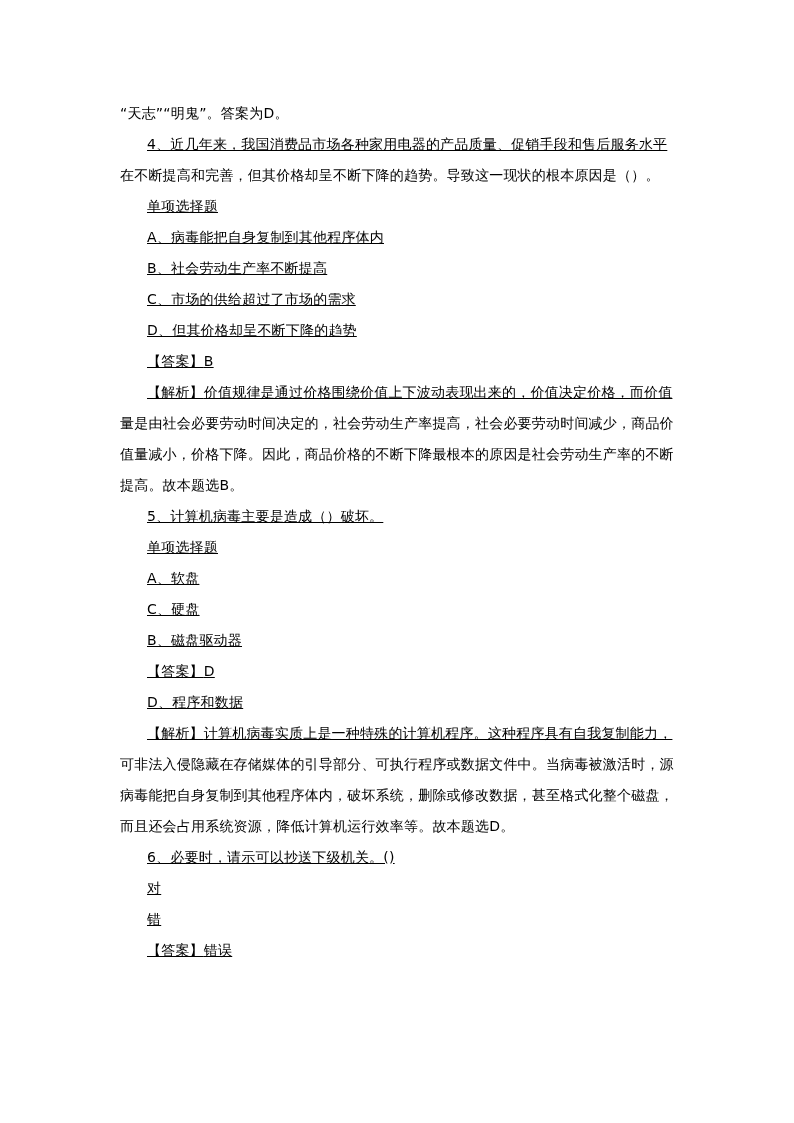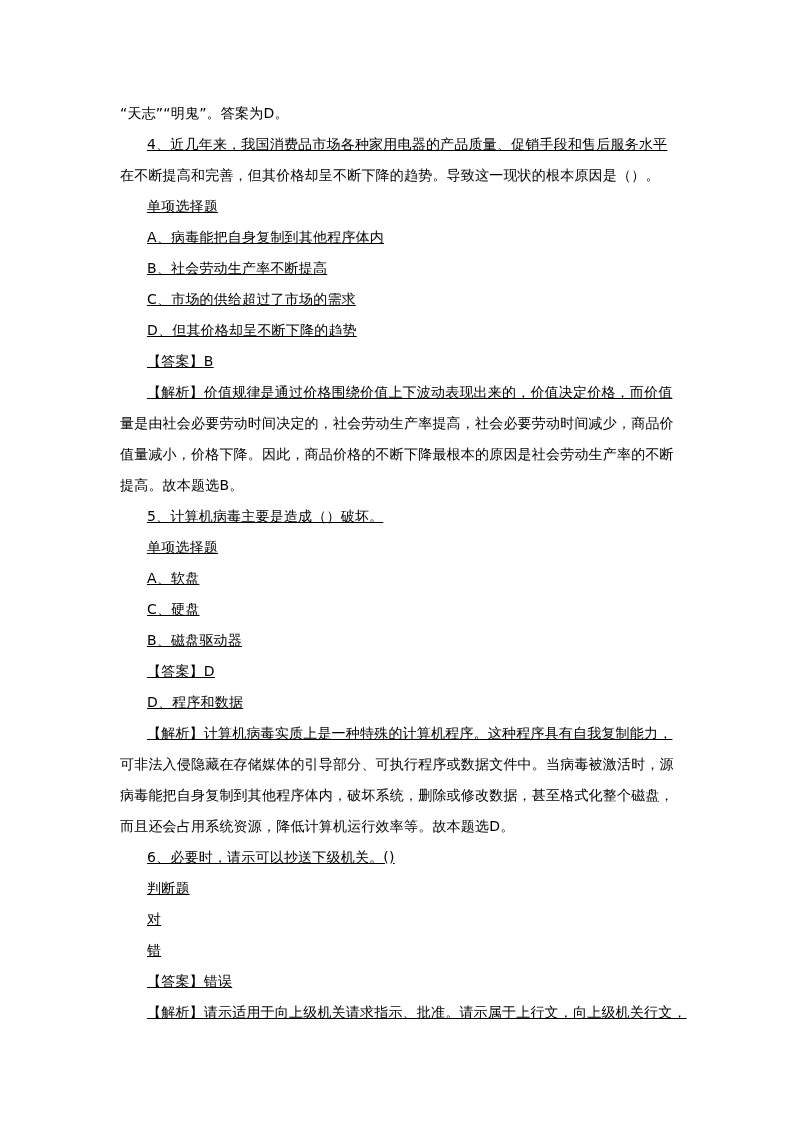--- a/index.html
+++ b/index.html
@@ -40,20 +40,18 @@
     <div class="line indent"><span>【答案】</span><span>D</span></div>
     <div class="line indent">D、程序和数据</div>
     <div class="line indent"><span>【解析】</span><span>计算机病毒实质上是一种特殊的计算机程序。这种程序具有自我复制能力，</span></div>
     <div class="line">可非法入侵隐藏在存储媒体的引导部分、可执行程序或数据文件中。当病毒被激活时，源</div>
     <div class="line">病毒能把自身复制到其他程序体内，破坏系统，删除或修改数据，甚至格式化整个磁盘，</div>
     <div class="line">而且还会占用系统资源，降低计算机运行效率等。故本题选D。</div>
   </div>
 
   <div>
     <div class="line indent">6、必要时，请示可以抄送下级机关。()</div>
-    <div class="line indent">判断题</div>
     <div class="line indent">对</div>
     <div class="line indent">错</div>
     <div class="line indent"><span>【答案】</span><span>错误</span></div>
-    <div class="line indent"><span>【解析】</span><span>请示适用于向上级机关请求指示、批准。请示属于上行文，向上级机关行文，</span></div>
   </div>
 
 </div>
 
 </body></html>

